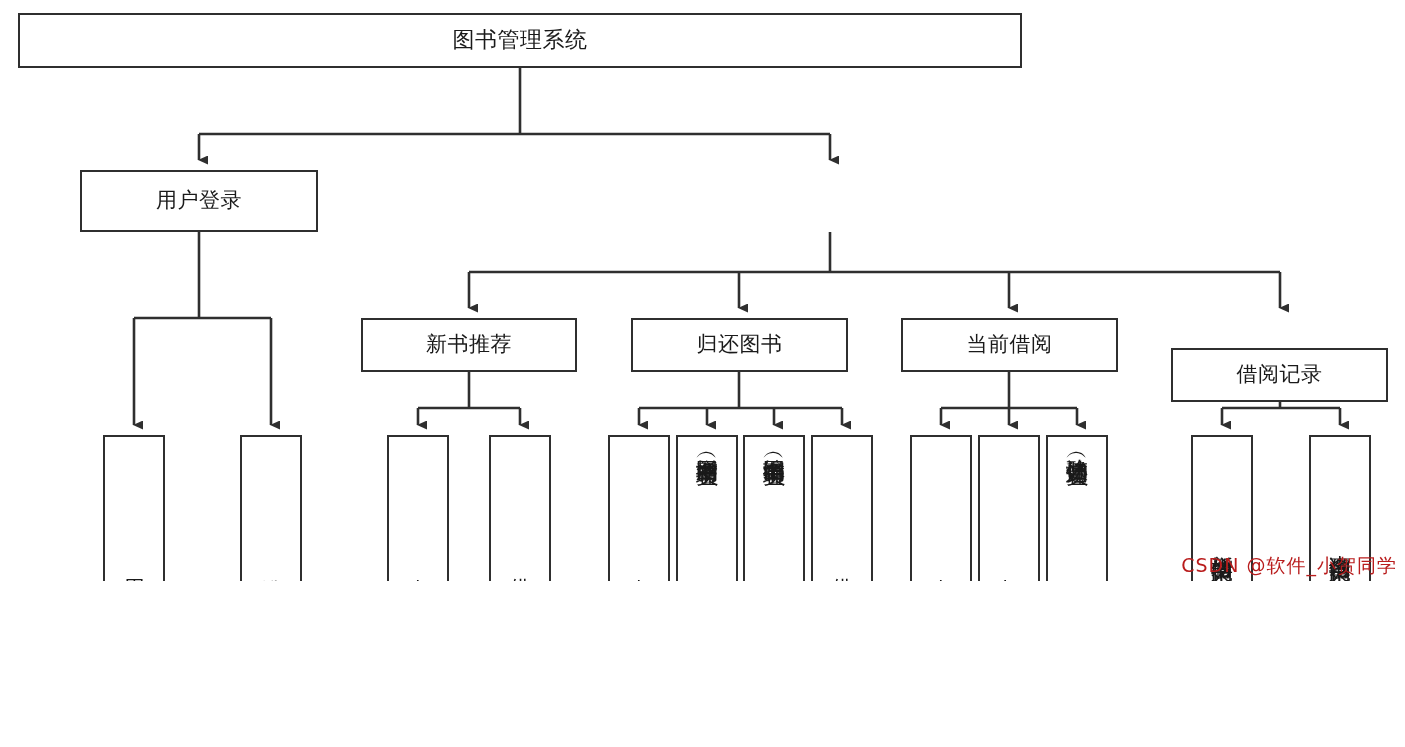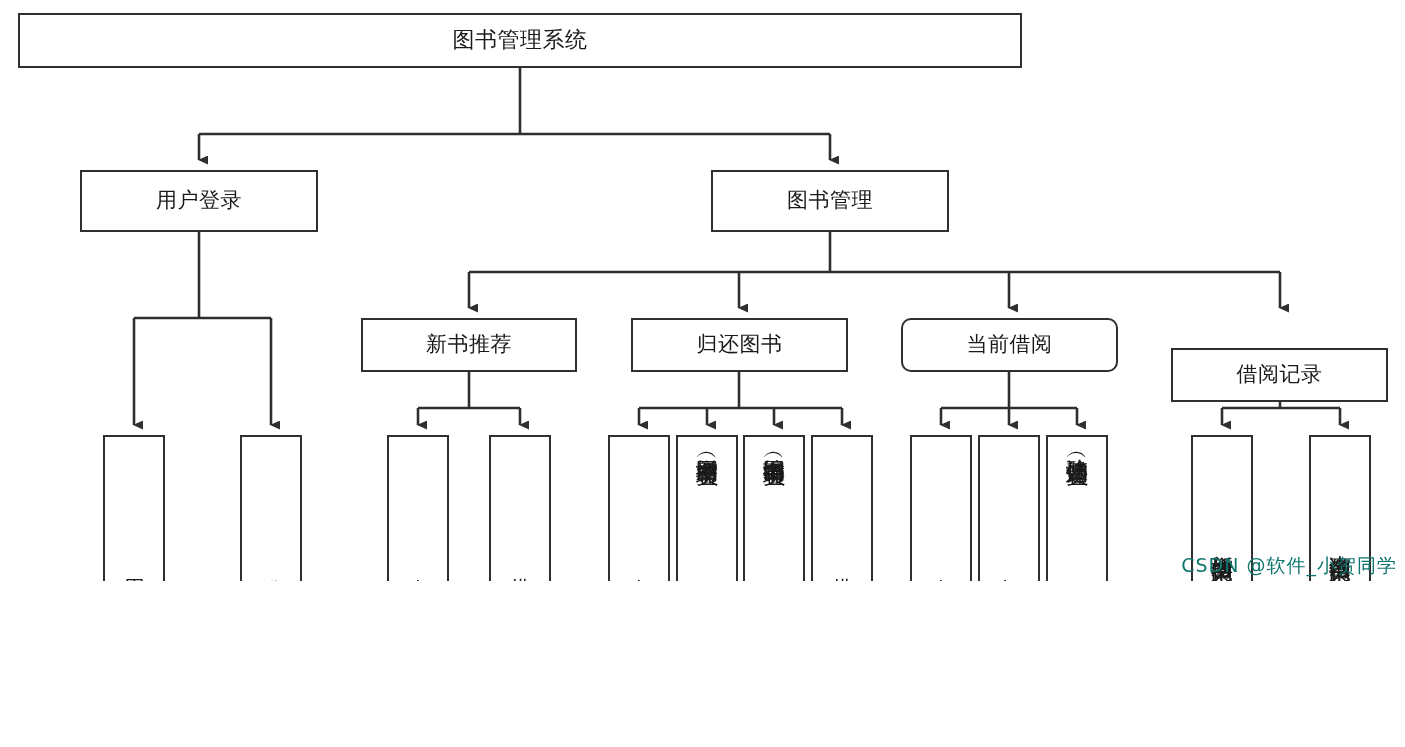--- a/index.html
+++ b/index.html
@@ -70,21 +70,21 @@
     margin-top: 96px;
   }
   .node.vert.short .label {
     margin-top: 120px;
   }
   .watermark {
     position: absolute;
     right: 8px;
     bottom: 2px;
     font-size: 19px;
-    color: #0f766e;
+    color: #b91c1c;
     letter-spacing: 1px;
     user-select: none;
     white-space: nowrap;
   }
 </style>
 </head>
 <body>
 
 <div id="canvas">
 
@@ -138,31 +138,28 @@
     </g>
   </svg>
 
   <div class="node horiz root" style="left:18px; top:13px; width:1004px; height:55px;">
     <span class="label">图书管理系统</span>
   </div>
 
   <div class="node horiz" style="left:80px; top:170px; width:238px; height:62px;">
     <span class="label">用户登录</span>
   </div>
-  <div class="node horiz" style="left:711px; top:170px; width:238px; height:62px;">
-    <span class="label">图书管理</span>
-  </div>
 
   <div class="node horiz" style="left:361px; top:318px; width:216px; height:54px;">
     <span class="label">新书推荐</span>
   </div>
   <div class="node horiz" style="left:631px; top:318px; width:217px; height:54px;">
     <span class="label">归还图书</span>
   </div>
-  <div class="node horiz" style="left:901px; top:318px; width:217px; height:54px;border-radius:10px;">
+  <div class="node horiz" style="left:901px; top:318px; width:217px; height:54px;">
     <span class="label">当前借阅</span>
   </div>
   <div class="node horiz" style="left:1171px; top:318px; width:217px; height:54px;margin-top:30px;">
     <span class="label">借阅记录</span>
   </div>
 
   <div class="node vert short" style="left:103px; top:435px; width:62px; height:300px;">
     <span class="label">用户登录</span>
   </div>
   <div class="node vert short" style="left:240px; top:435px; width:62px; height:300px;">

